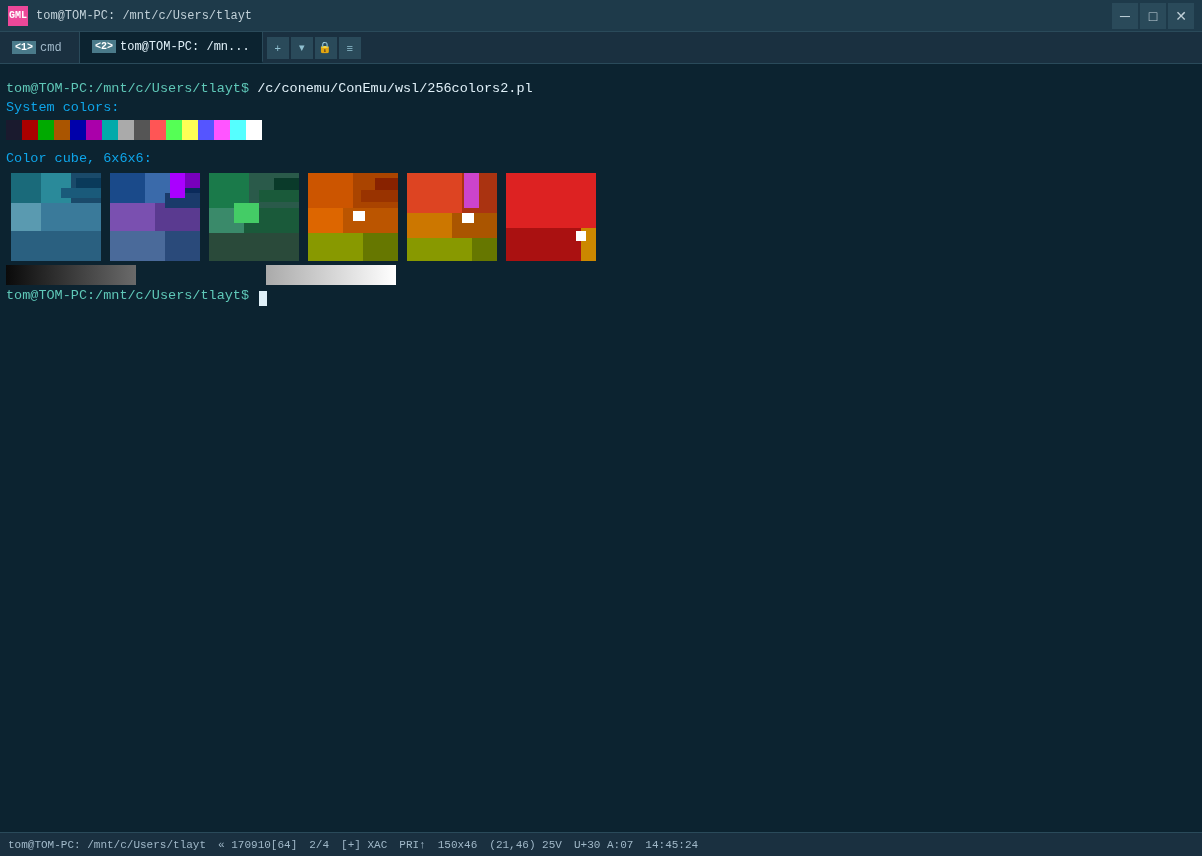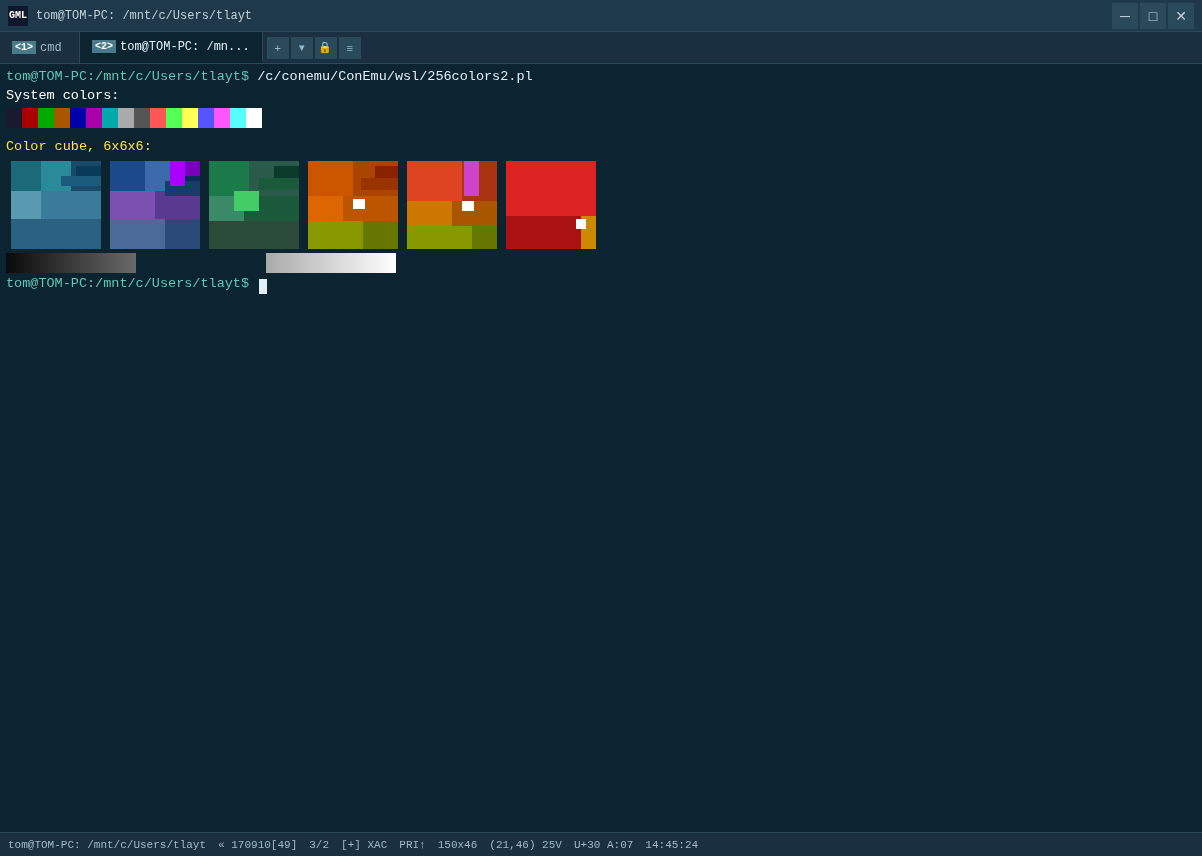--- a/index.html
+++ b/index.html
@@ -10,21 +10,21 @@
       height: 32px;
       background: #1e3a4a;
       display: flex;
       align-items: center;
       padding: 0 8px;
       gap: 8px;
       border-bottom: 1px solid #2a4a5a;
     }
     .title-icon {
       width: 20px; height: 20px;
-      background: #0f172a;
+      background: #ec4899;
       display: flex; align-items: center; justify-content: center;
       font-size: 10px; color: #fff; font-weight: bold;
     }
     .title-text {
       color: #c0d0d8;
       font-size: 12px;
       flex: 1;
     }
     .title-controls {
       display: flex; gap: 2px;
@@ -100,21 +100,21 @@
       border: none; cursor: pointer;
       display: flex; align-items: center; justify-content: center;
       color: #90c0d0; font-size: 11px;
     }
 
     
     .terminal {
       width: 1202px;
       height: calc(856px - 32px - 32px - 24px);
       background: #0c2330;
-      padding: 4px 6px;
+      padding: 16px 6px;
       color: #c0d8e0;
       font-size: 13.5px;
       line-height: 1.4;
       overflow: hidden;
       position: relative;
     }
 
     .prompt { color: #5fc8b8; }
     .command { color: #e0f0f8; }
 
@@ -193,21 +193,21 @@
 </div>
 
 <div class="terminal">
 
   <div>
     <span class="prompt">tom@TOM-PC:/mnt/c/Users/tlayt$</span>
     <span class="command"> /c/conemu/ConEmu/wsl/256colors2.pl</span>
   </div>
 
   <div>
-    <span style="color:#ffffff;">System colors:</span>
+    <span style="color:#0ea5e9;">System colors:</span>
   </div>
 
   <div class="color-row">
 
     <div class="color-cell" style="background:#1a1a2e;"></div>
     <div class="color-cell" style="background:#aa0000;"></div>
     <div class="color-cell" style="background:#00aa00;"></div>
     <div class="color-cell" style="background:#aa5500;"></div>
     <div class="color-cell" style="background:#0000aa;"></div>
     <div class="color-cell" style="background:#aa00aa;"></div>
@@ -220,21 +220,21 @@
     <div class="color-cell" style="background:#ffff55;"></div>
     <div class="color-cell" style="background:#5555ff;"></div>
     <div class="color-cell" style="background:#ff55ff;"></div>
     <div class="color-cell" style="background:#55ffff;"></div>
     <div class="color-cell" style="background:#ffffff;"></div>
   </div>
 
   <div style="height:8px;"></div>
 
   <div>
-    <span style="color:#fde047;">Color cube, 6x6x6:</span>
+    <span style="color:#0ea5e9;">Color cube, 6x6x6:</span>
   </div>
 
   <div class="cube-container">
 
     <div class="cube-block" style="width:95px;height:88px;">
       <svg width="95" height="88">
 
         <rect x="0" y="0" width="35" height="30" fill="#1a6a7a"></rect>
         <rect x="35" y="0" width="30" height="30" fill="#2a8a9a"></rect>
         <rect x="65" y="0" width="30" height="30" fill="#1a4a6a"></rect>
@@ -338,21 +338,21 @@
   </div>
 
   <div>
     <span class="prompt">tom@TOM-PC:/mnt/c/Users/tlayt$</span>
     <span style="display:inline-block; width:8px; height:15px; background:#e0f0f8; vertical-align:bottom; margin-left:2px;"></span>
   </div>
 </div>
 
 <div class="status-bar">
   <span class="status-item">tom@TOM-PC: /mnt/c/Users/tlayt</span>
-  <span class="status-item">« 170910[49]</span>
-  <span class="status-item">3/2</span>
+  <span class="status-item">« 170910[64]</span>
+  <span class="status-item">2/4</span>
   <span class="status-item">[+] XAC</span>
   <span class="status-item">PRI↑</span>
   <span class="status-item">150x46</span>
   <span class="status-item">(21,46) 25V</span>
   <span class="status-item">U+30 A:07</span>
   <span class="status-item">14:45:24</span>
 </div>
 
 </body></html>

